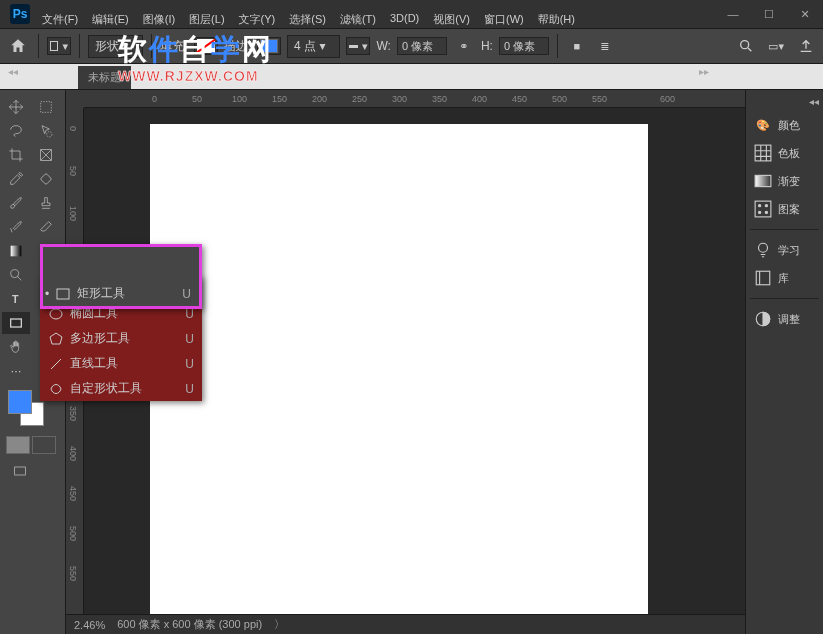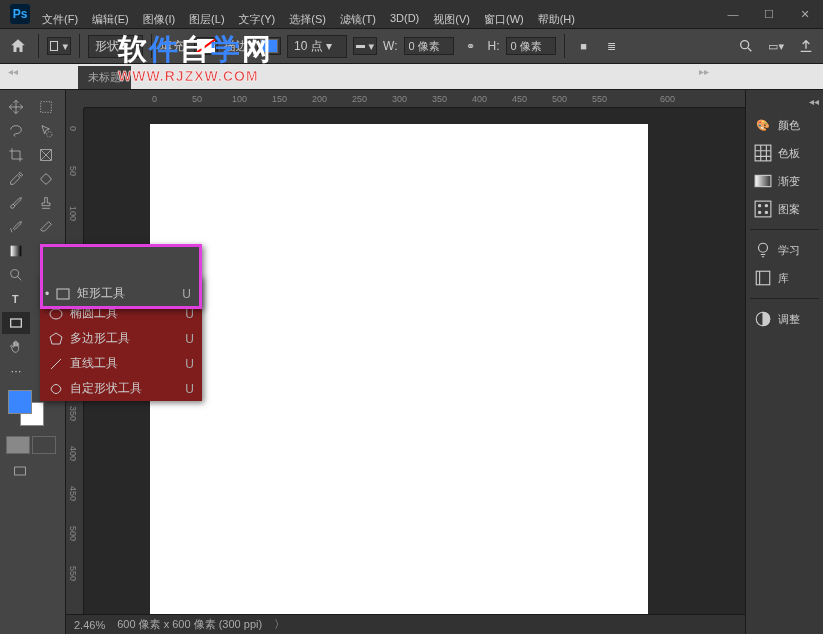--- a/index.html
+++ b/index.html
@@ -125,21 +125,21 @@
   <div class="opt-select"><span>形状</span> ▾</div>
   <div class="opt-sep"></div>
   <span class="opt-label">填充:</span>
   <div class="opt-swatch">
       <div class="no-fill"></div>
     </div>
   <span class="opt-label">描边:</span>
   <div class="opt-swatch">
       <div class="stroke-swatch"></div>
     </div>
-  <div class="opt-select"><span>10 点</span> ▾</div>
+  <div class="opt-select"><span>4 点</span> ▾</div>
   <div class="opt-swatch">
       <div class="stroke-line"></div>
       <span style="margin-left:4px">▾</span>
     </div>
   <span class="opt-label">W:</span>
   <input class="opt-input" value="0 像素" style="">
   <div class="icon-btn">⚭</div>
   <span class="opt-label">H:</span>
   <input class="opt-input" value="0 像素" style="">
   <div class="opt-sep"></div>

